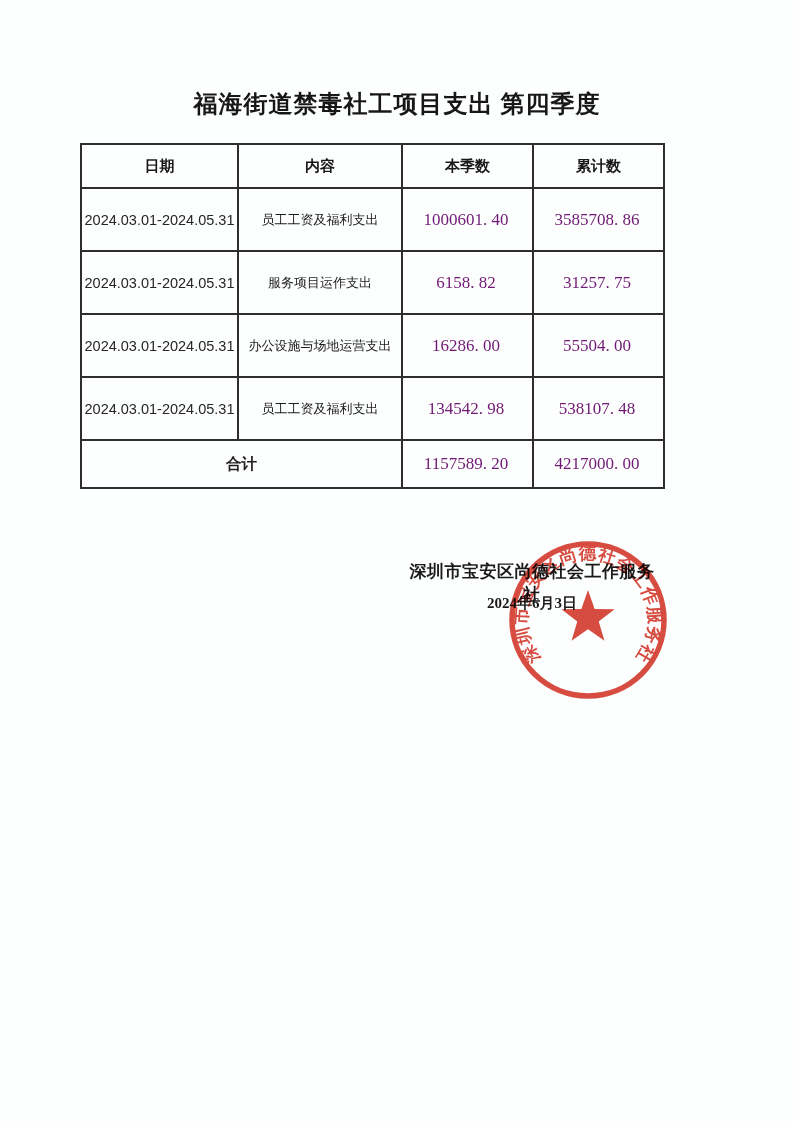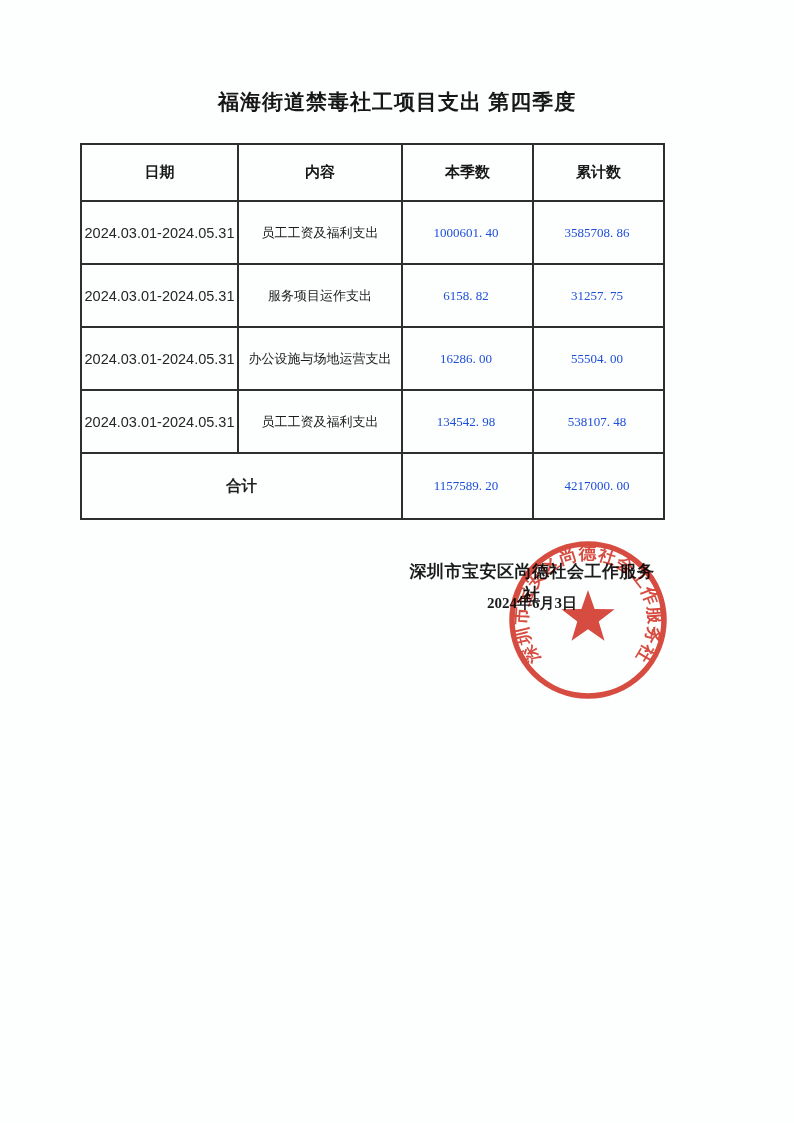--- a/index.html
+++ b/index.html
@@ -12,21 +12,21 @@
     color: #1f1f1f;
   }
   .page {
     position: absolute; inset: 0;
     background: #fdfefe;
   }
   .doc-title {
     position: absolute;
     top: 88px; left: 0; right: 0;
     text-align: center;
-    font-size: 21px;
+    font-size: 24px;
     font-weight: bold;
     letter-spacing: 1px;
     color: #171717;
   }
   table.expense {
     position: absolute;
     left: 80px; top: 143px;
     width: 583px;
     border-collapse: collapse;
     table-layout: fixed;
@@ -35,39 +35,39 @@
   table.expense col.c-date    { width: 157px; }
   table.expense col.c-content { width: 164px; }
   table.expense col.c-quarter { width: 131px; }
   table.expense col.c-cum     { width: 131px; }
   table.expense th, table.expense td {
     border: 2px solid #2e2e2e;
     text-align: center;
     vertical-align: middle;
     overflow: hidden;
   }
-  table.expense tr.hdr  { height: 57px; }
+  table.expense tr.hdr  { height: 44px; }
   table.expense tr.data { height: 63px; }
-  table.expense tr.sum  { height: 66px; }
+  table.expense tr.sum  { height: 48px; }
   table.expense th {
     font-weight: bold;
     font-size: 15px;
     color: #181818;
   }
   td.date-cell {
     font-family: "Liberation Sans", "DejaVu Sans", sans-serif;
     font-size: 14.5px;
     color: #262626;
   }
   td.content-cell { font-size: 13px; color: #1c1c1c; }
   td.num-cell {
     text-align: right;
     padding-right: 3px;
-    font-size: 13px;
-    color: #1d4ed8;
+    font-size: 17px;
+    color: #701a75;
     white-space: nowrap;
   }
   td.total-label { font-weight: bold; font-size: 15.5px; }
   .org-line {
     position: absolute;
     top: 560px; left: 403px;
     width: 258px;
     text-align: center;
     font-size: 17px;
     font-weight: bold;

